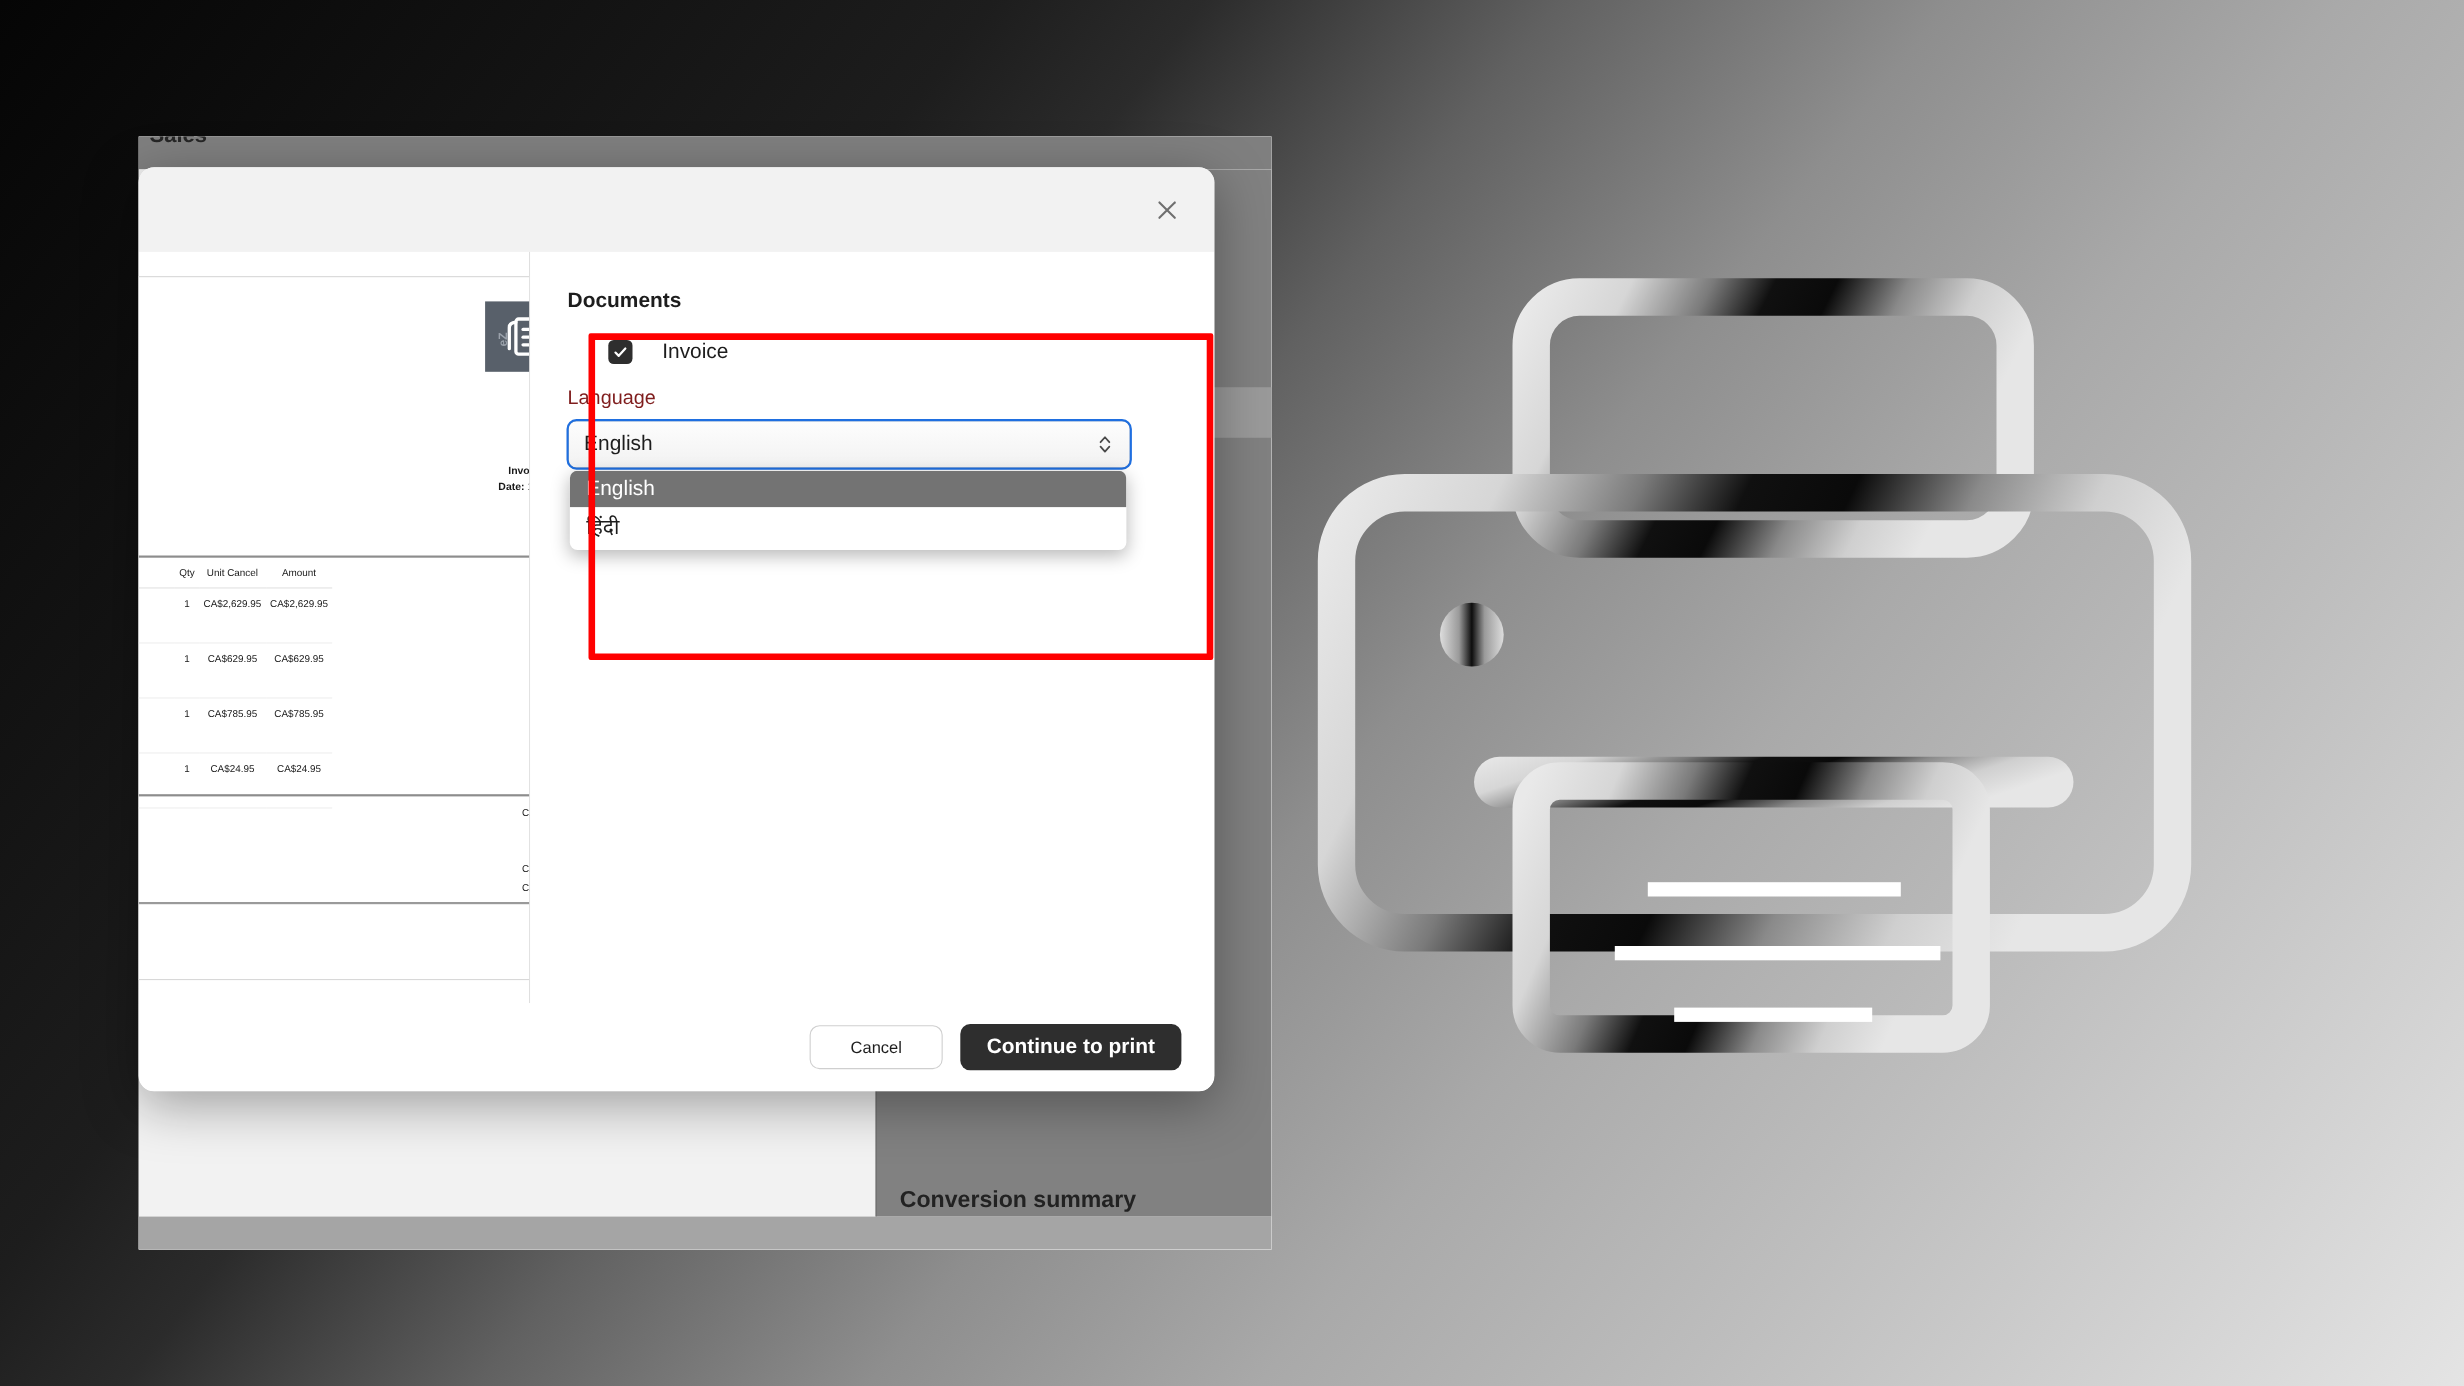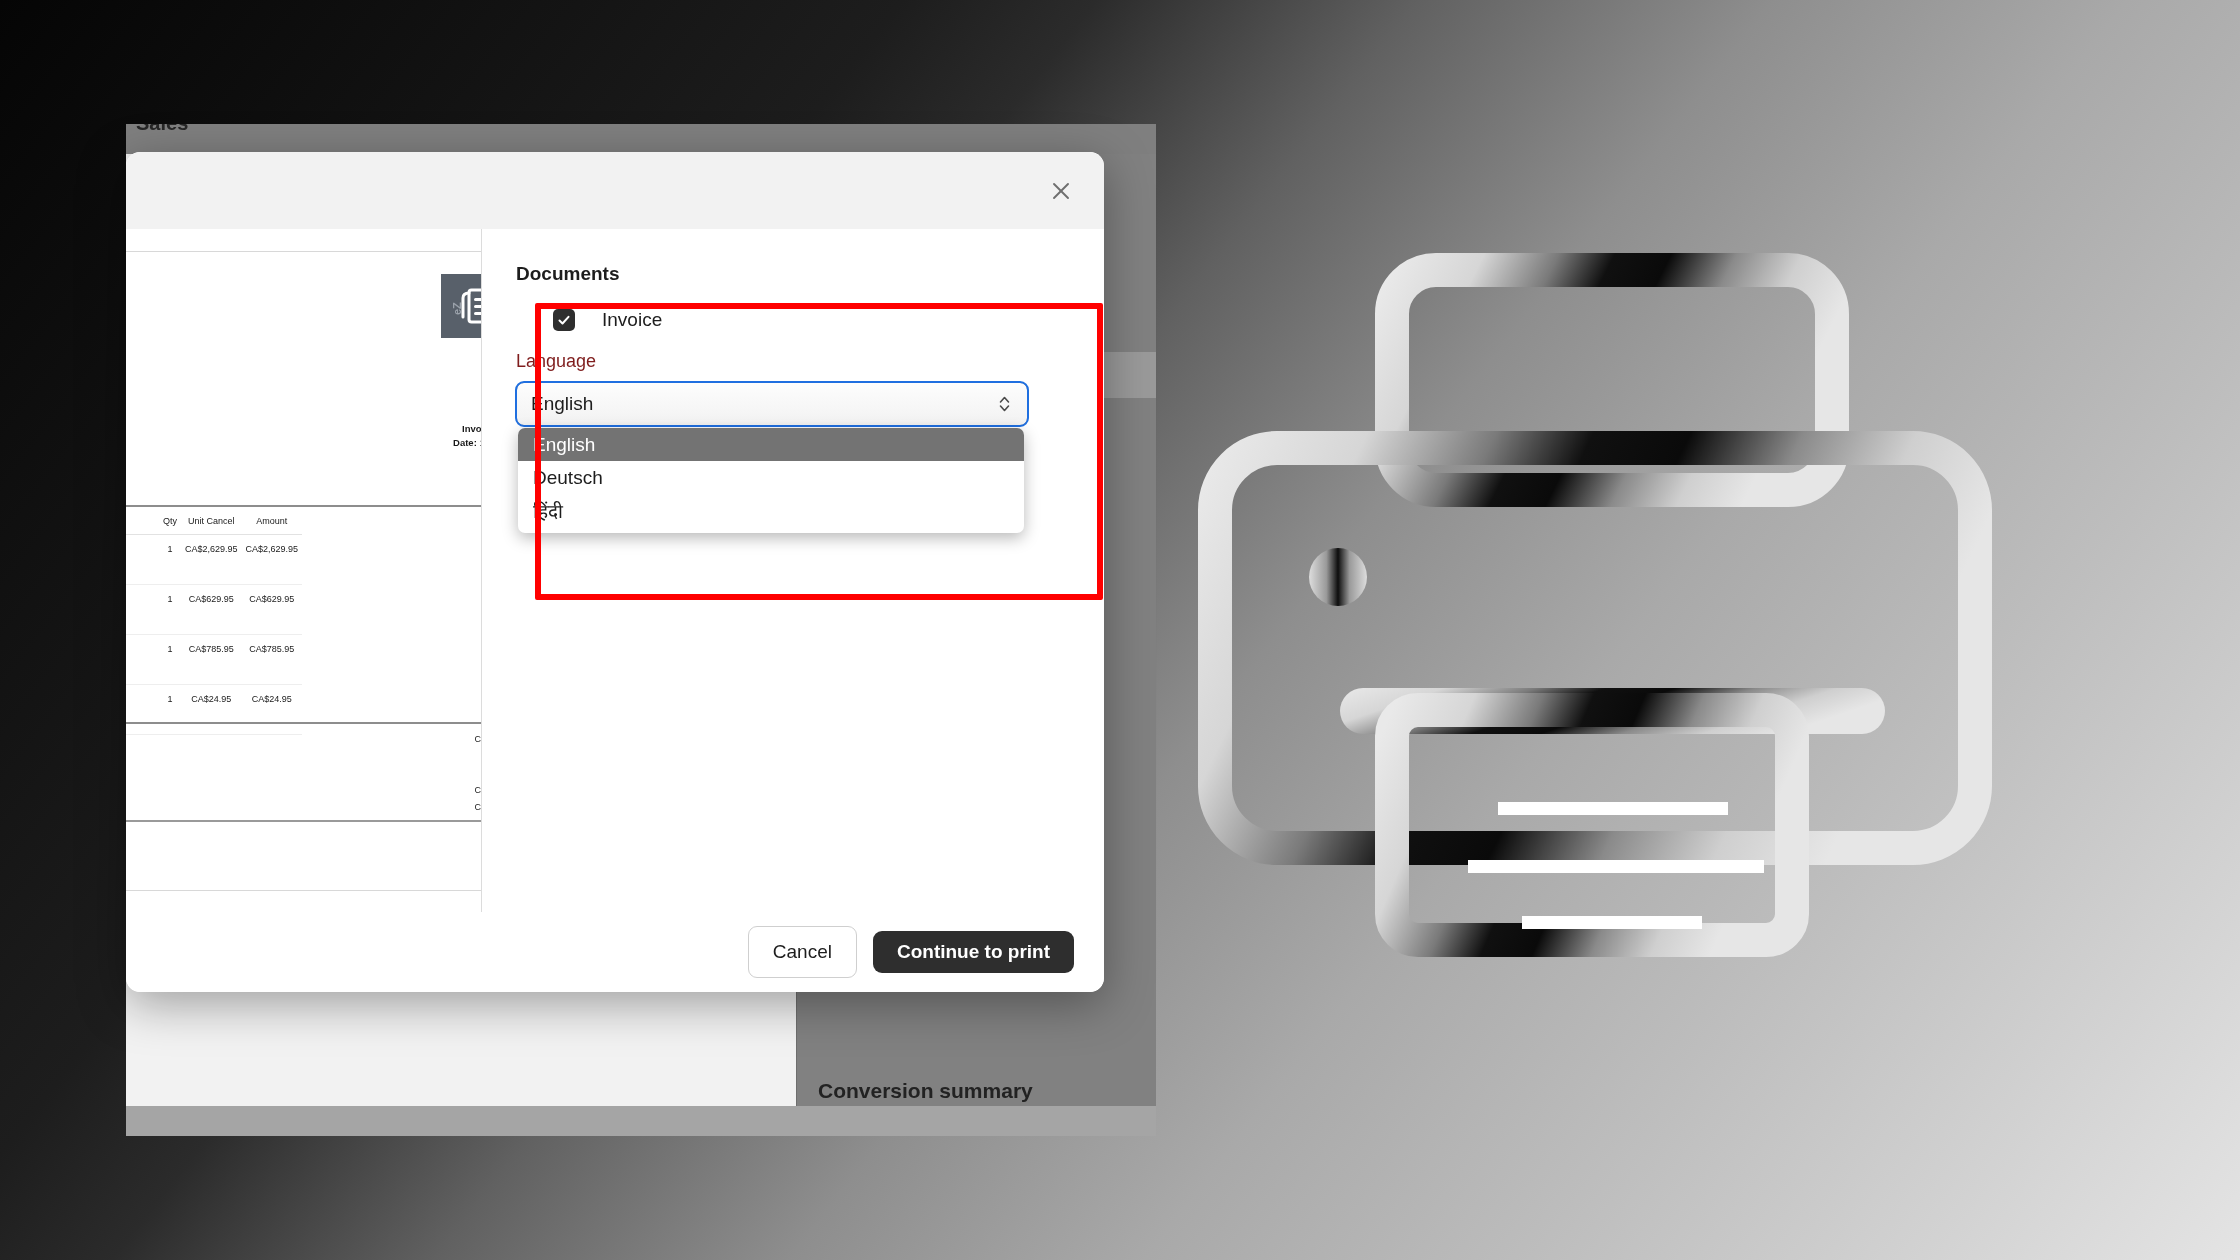--- a/index.html
+++ b/index.html
@@ -335,26 +335,26 @@
     background: #ffffff;
     display: flex;
     align-items: center;
     justify-content: flex-end;
     gap: 16px;
     padding-right: 30px;
     border-bottom-left-radius: 14px;
     border-bottom-right-radius: 14px;
   }
   #cancel-button {
-    height: 52px;
-    padding: 0 24px;
+    height: 40px;
+    padding: 0 36px;
     border-radius: 9px;
     border: 1px solid #cfcfcf;
     background: #ffffff;
-    font-size: 19px;
+    font-size: 15px;
     color: #1d1d1d;
     font-family: "Liberation Sans", sans-serif;
     cursor: pointer;
   }
   #continue-button {
     height: 42px;
     padding: 0 24px;
     border-radius: 9px;
     border: none;
     background: #2e2e2e;
@@ -509,21 +509,20 @@
             <span id="language-select-chevrons">
               <svg width="13" height="20" viewBox="0 0 13 20" fill="none" stroke="currentColor" stroke-width="1.6" stroke-linecap="round" stroke-linejoin="round">
                 <polyline points="2.5,8 6.5,3.5 10.5,8"></polyline>
                 <polyline points="2.5,12 6.5,16.5 10.5,12"></polyline>
               </svg>
             </span>
           </div>
 
           <div id="language-options">
             <div class="language-option is-selected">English</div>
-            <div class="language-option">Deutsch</div>
             <div class="language-option">हिंदी</div>
           </div>
         </div>
       </div>
     </div>
 
     <div id="modal-footer">
       <button id="cancel-button">Cancel</button>
       <button id="continue-button">Continue to print</button>
     </div>

